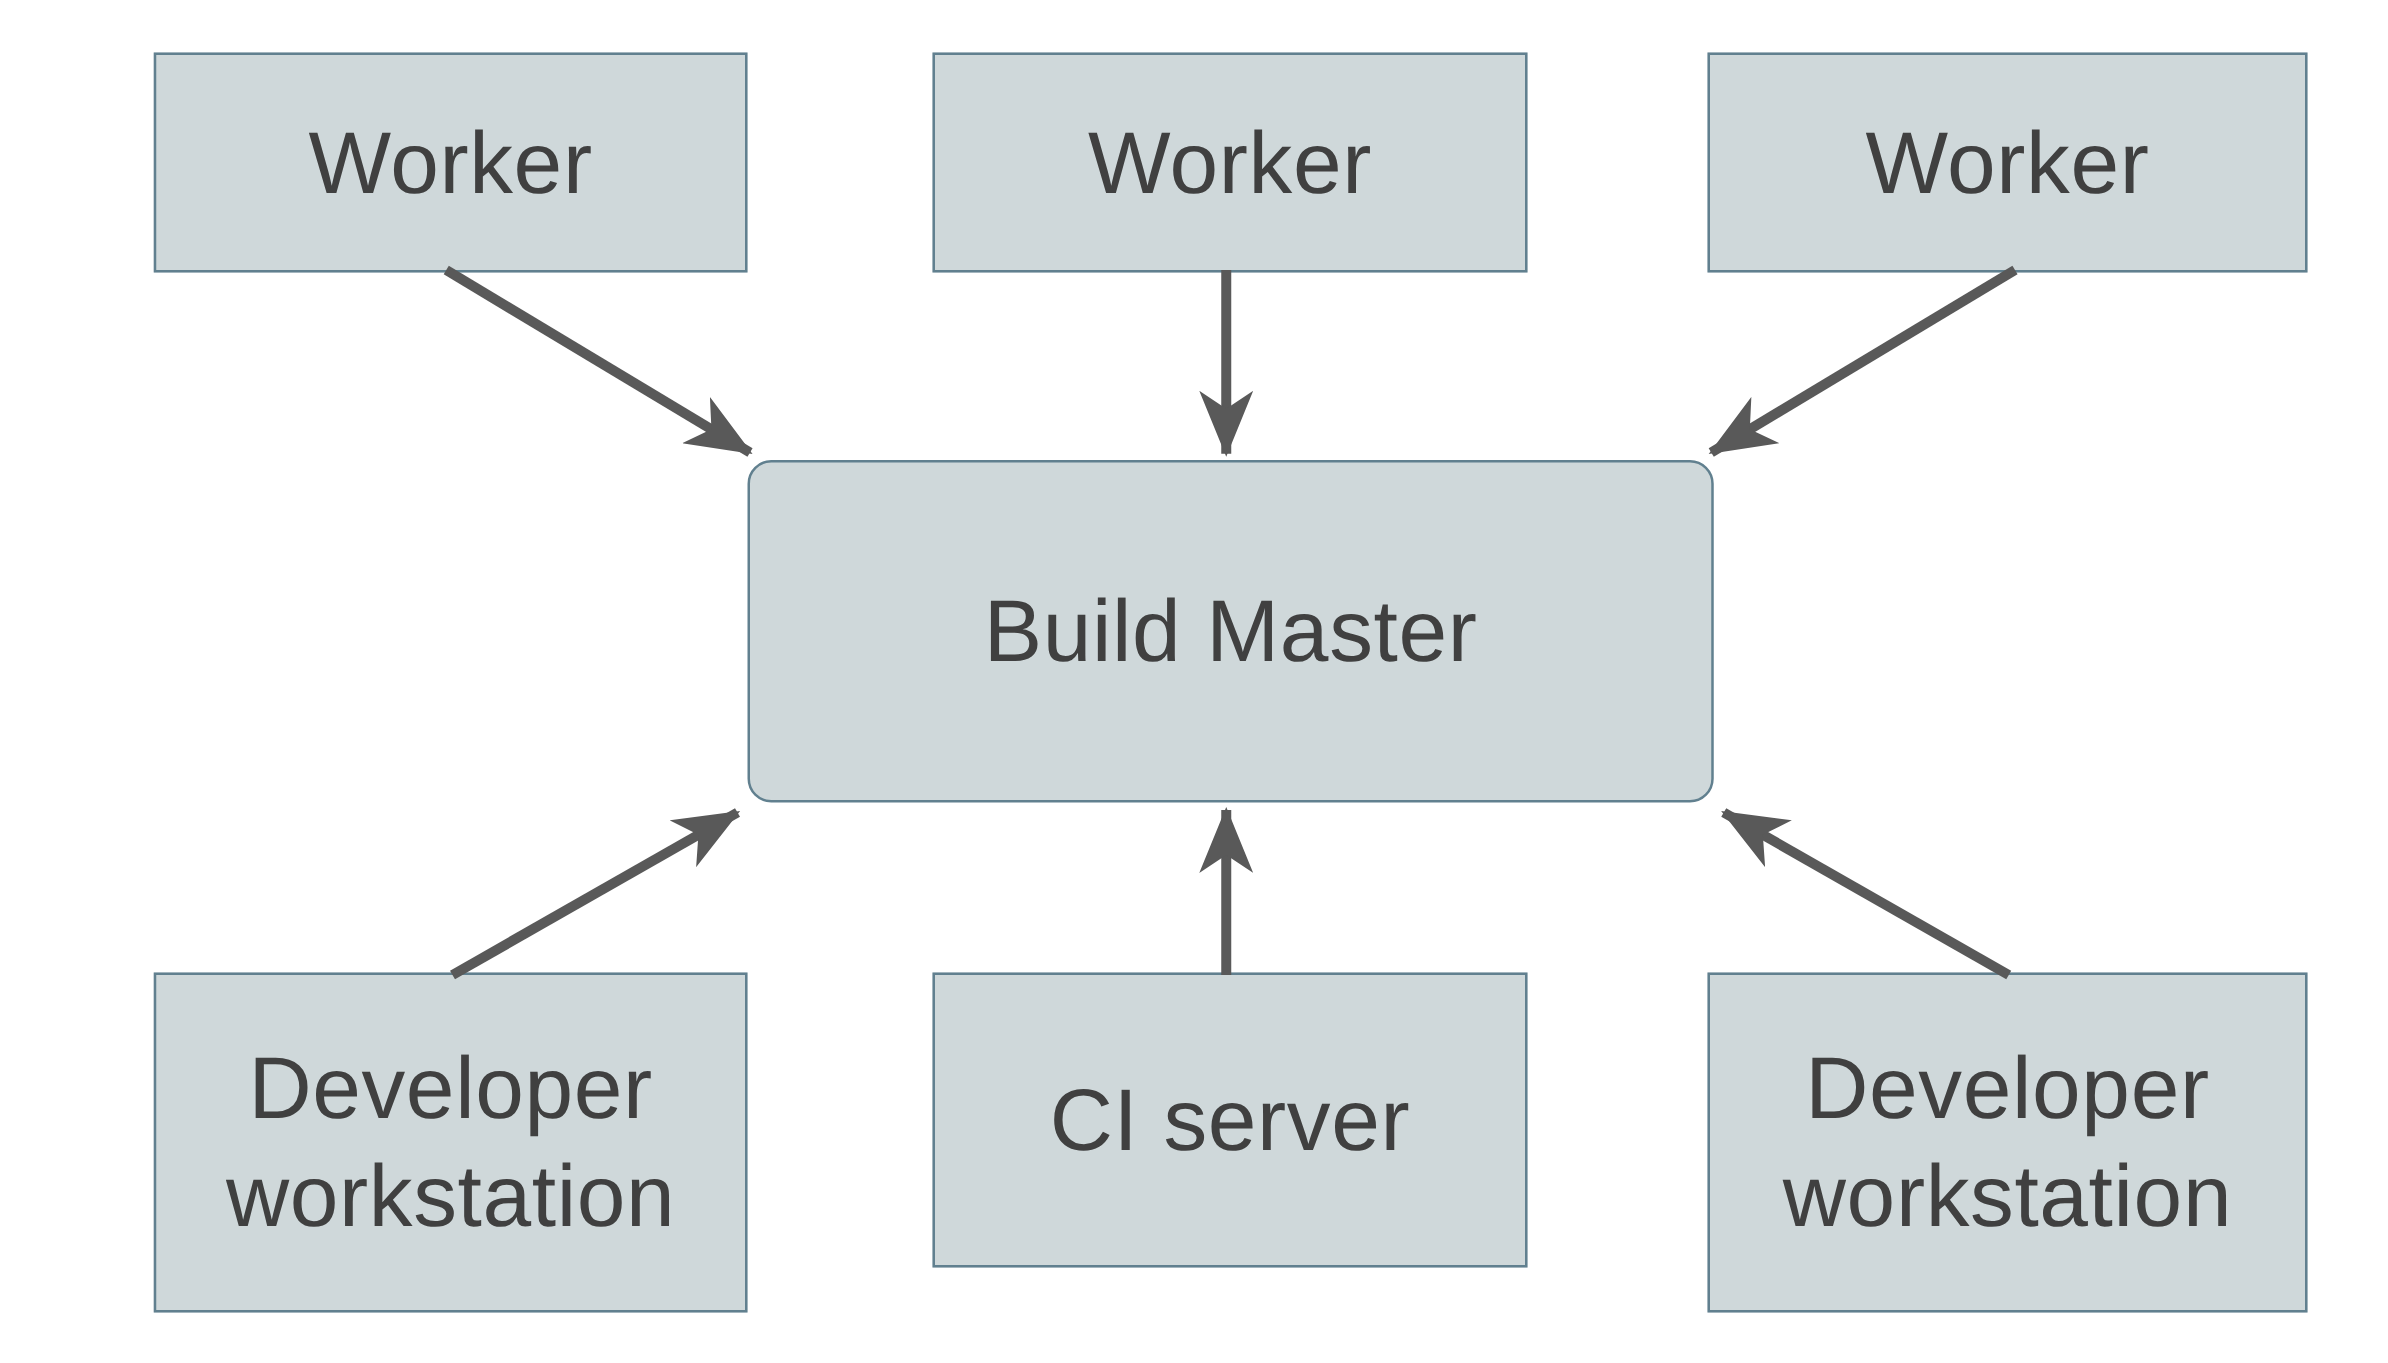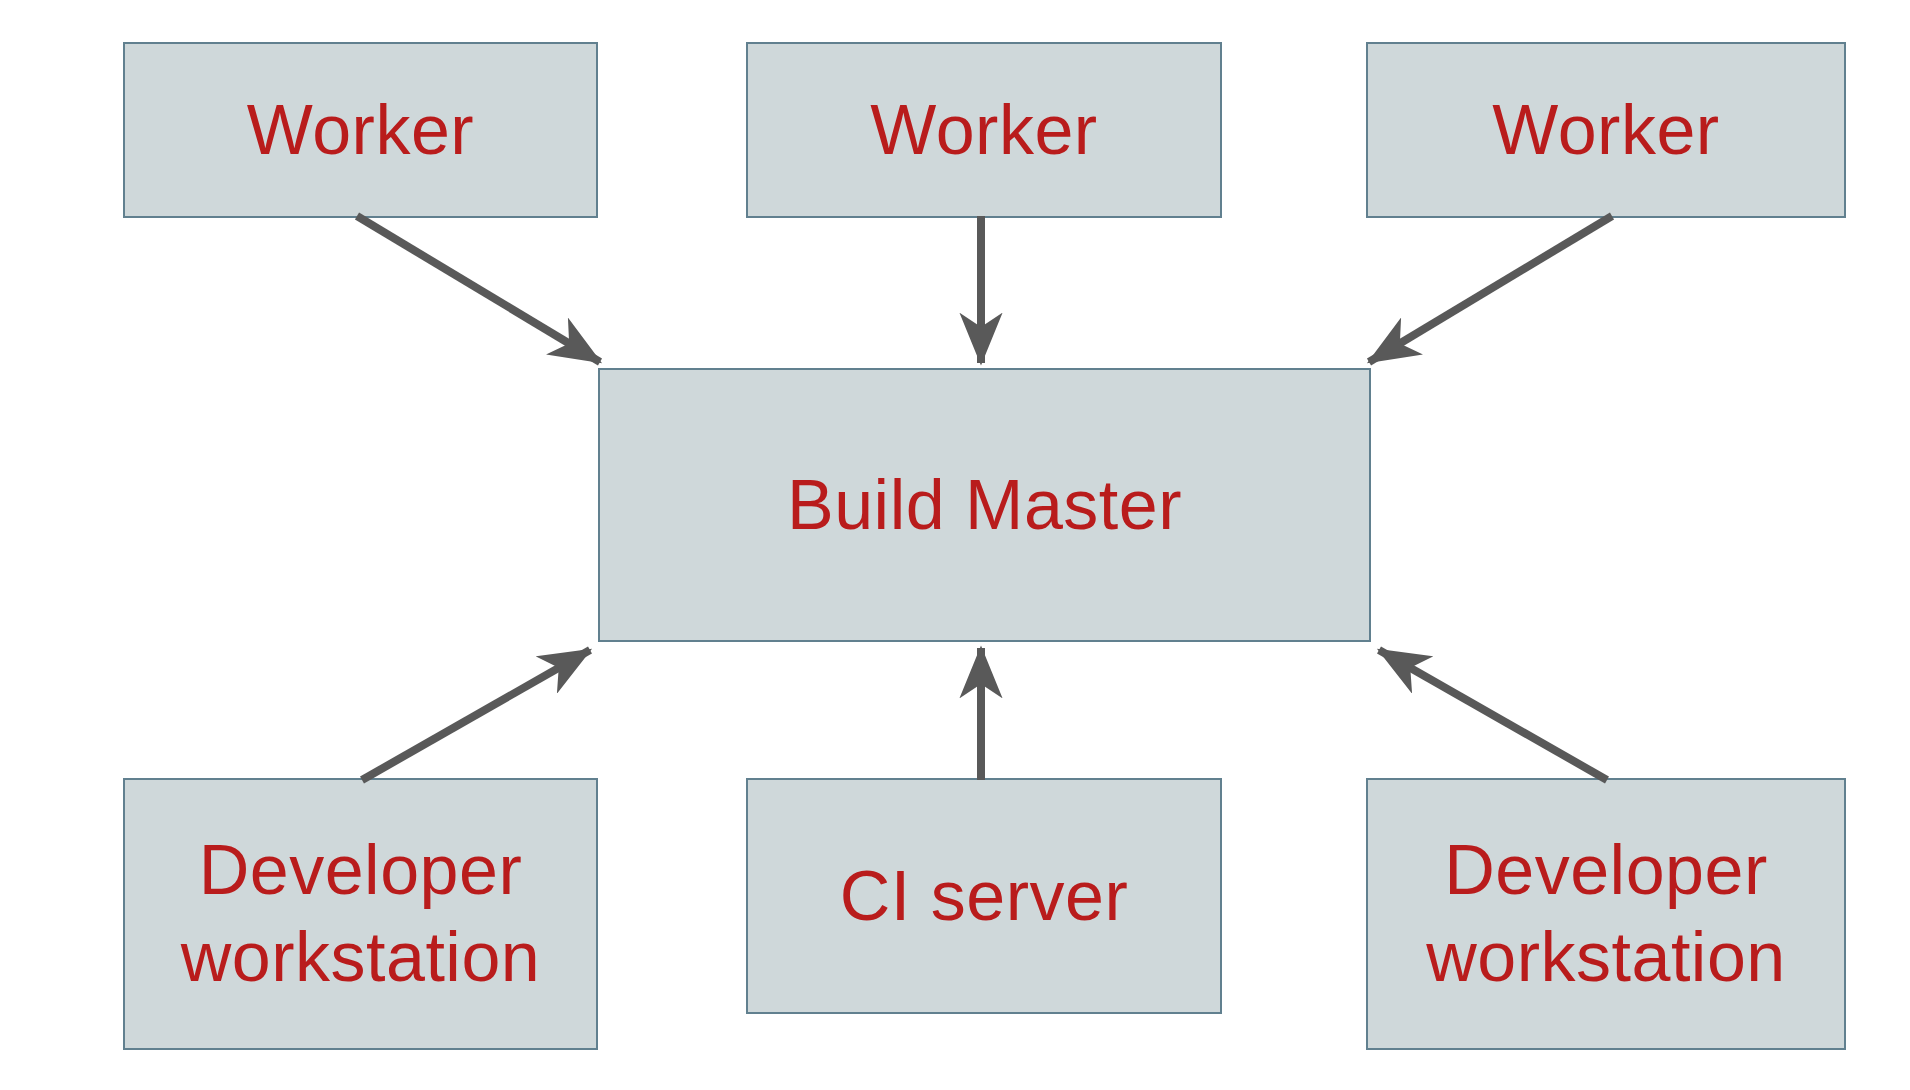--- a/index.html
+++ b/index.html
@@ -25,32 +25,32 @@
   .node {
     position: absolute;
     z-index: 1;
     box-sizing: border-box;
     background: #cfd8da;
     border: 2px solid #61808f;
     display: flex;
     align-items: center;
     justify-content: center;
     text-align: center;
-    color: #b91c1c;
+    color: #404040;
     font-size: 70px;
     line-height: 1.24;
     letter-spacing: 0.5px;
   }
   .node span { display: block; padding: 0 14px; }
 
   #node-worker-1 { left: 123px; top: 42px;  width: 475px; height: 176px; }
   #node-worker-2 { left: 746px; top: 42px;  width: 476px; height: 176px; }
   #node-worker-3 { left: 1366px; top: 42px; width: 480px; height: 176px; }
 
-  #node-build-master { left: 598px; top: 368px; width: 773px; height: 274px; }
+  #node-build-master { left: 598px; top: 368px; width: 773px; height: 274px; border-radius: 19px; }
 
   #node-dev-1     { left: 123px;  top: 778px; width: 475px; height: 272px; }
   #node-ci-server { left: 746px;  top: 778px; width: 476px; height: 236px; }
   #node-dev-2     { left: 1366px; top: 778px; width: 480px; height: 272px; }
 </style>
 </head>
 <body>
 
 <div class="canvas">
 

